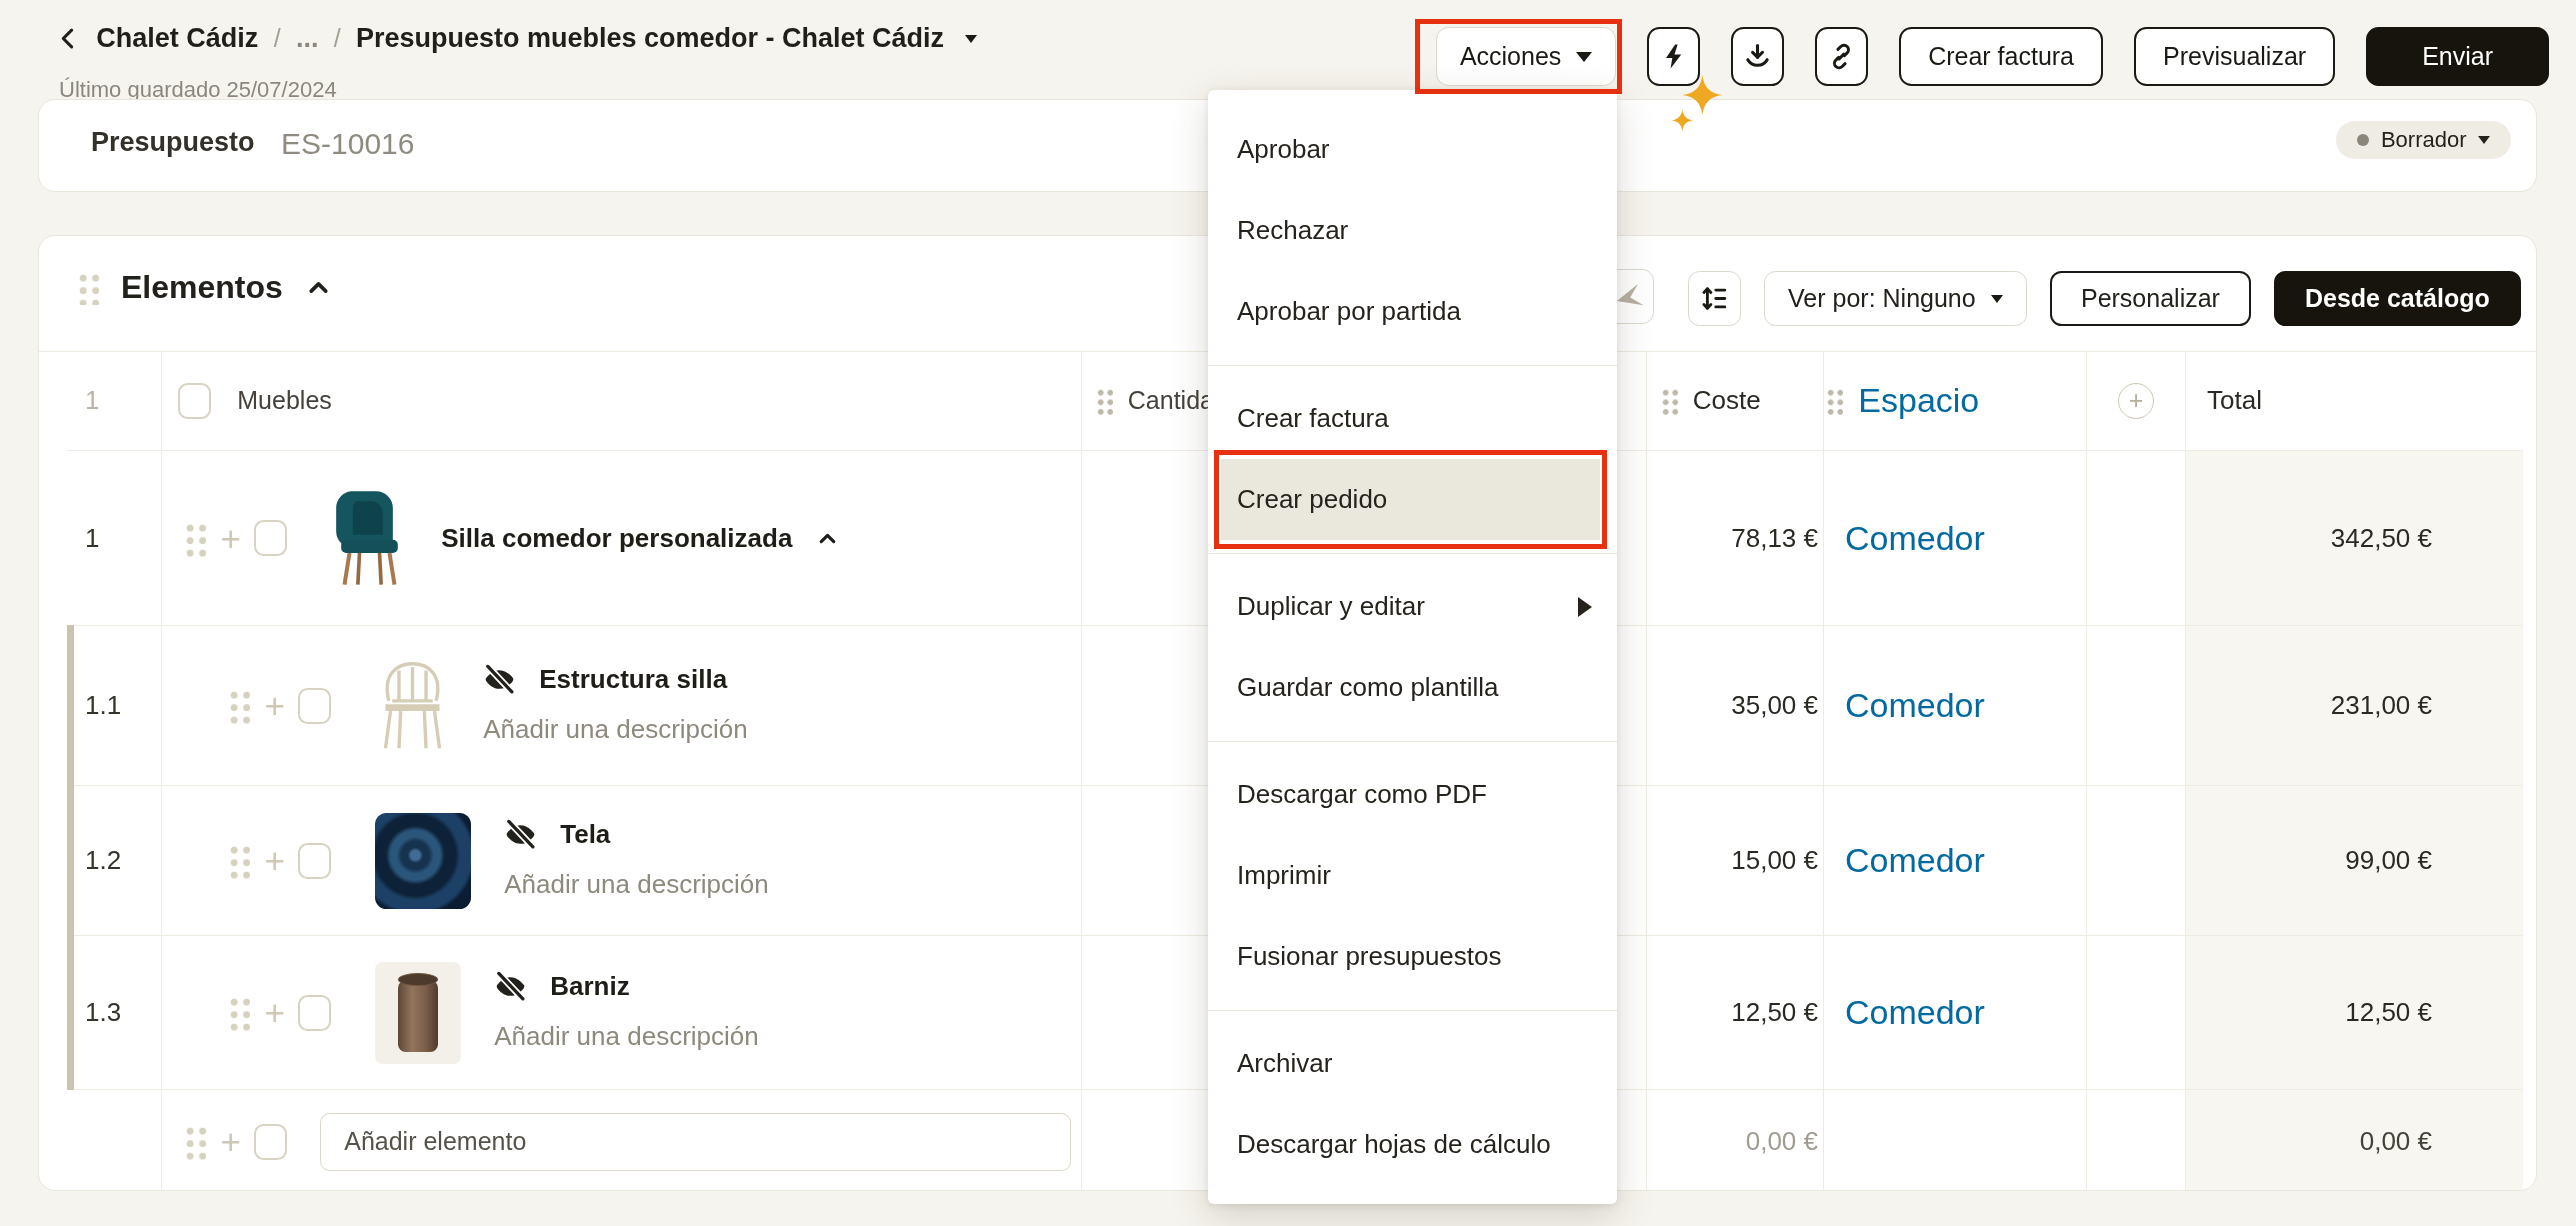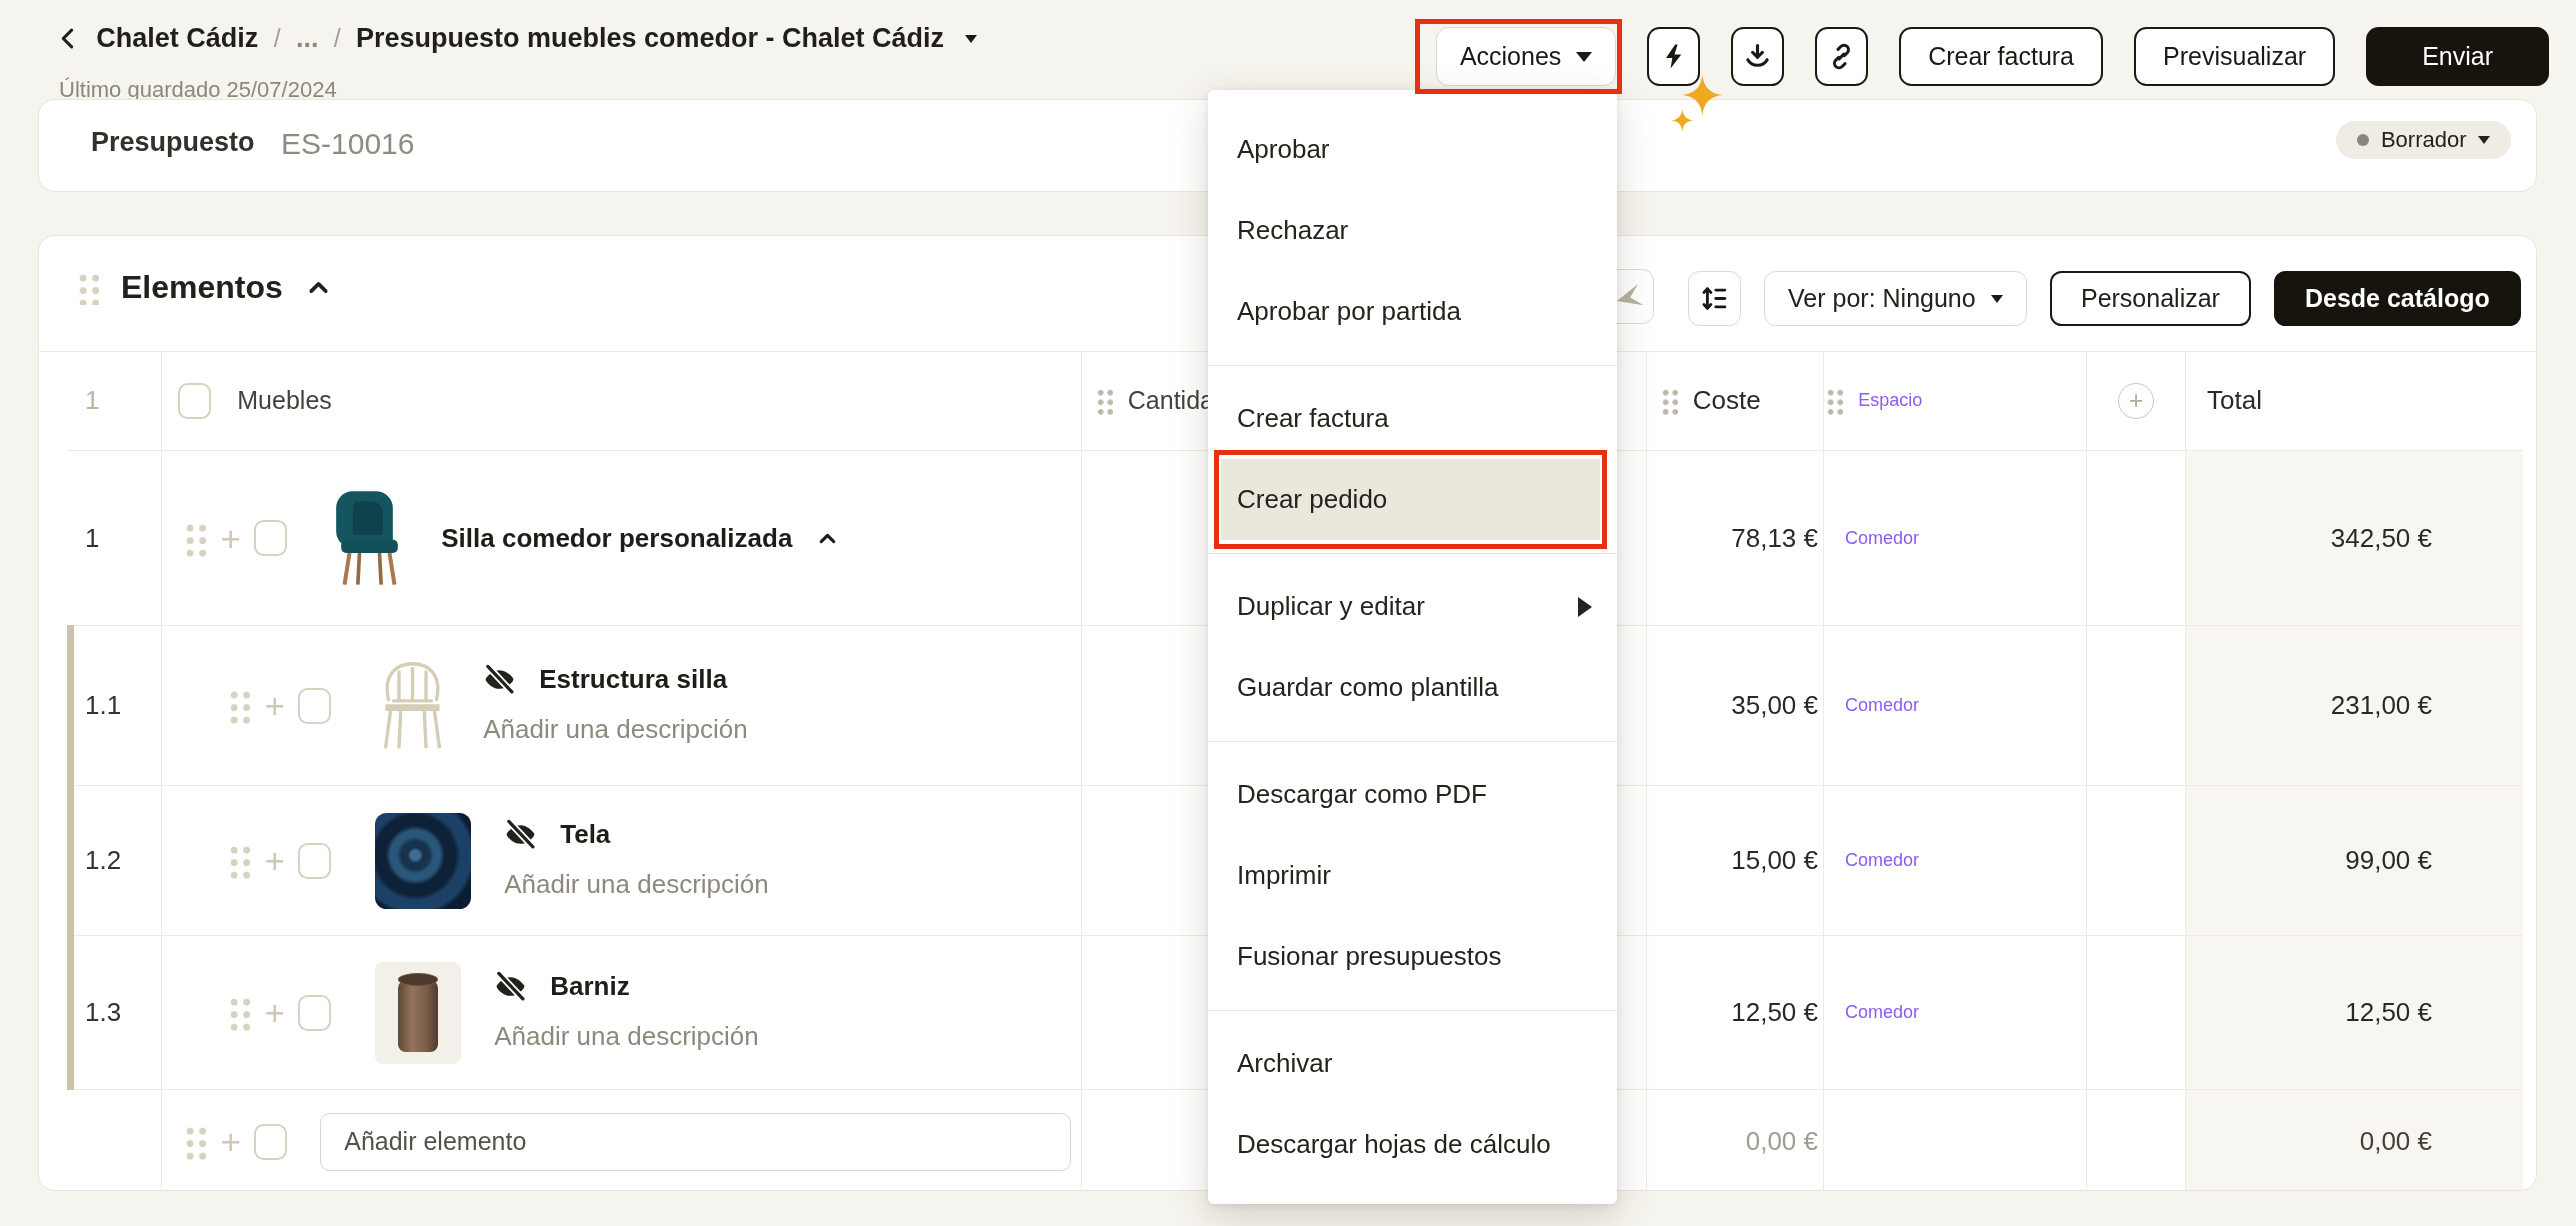--- a/index.html
+++ b/index.html
@@ -48,21 +48,21 @@
   .el-hr{position:absolute;left:0;top:115px;width:100%;border-top:1.4px solid #eeebe2;}
 
   
   .table{position:absolute;left:28px;top:115px;width:2456px;}
   .trow{display:grid;grid-template-columns:95px 920px 565px 177px 263px 99px 337px;}
   .trow + .trow{border-top:1.4px solid #eeebe2;}
   .cell{display:flex;align-items:center;min-width:0;}
   .c-num,.c-item,.c-qty,.c-cost,.c-space,.c-plus{border-right:1.4px solid #eeebe2;}
   .c-num{position:relative;padding-left:18px;font-size:26px;color:#35332c;}
   .c-cost{justify-content:flex-end;padding-right:5px;font-size:26px;color:#2b2923;}
-  .c-space{padding-left:21px;font-size:18px;color:#8b5cf6;}
+  .c-space{padding-left:21px;font-size:34px;color:#0369a1;}
   .c-total{justify-content:flex-end;padding-right:91px;font-size:26px;color:#2b2923;}
   .body-total{background:#f7f6f1;}
   .hrow{height:99px;font-size:25px;color:#45423b;}
   .hrow .c-num{color:#b9b4a6;}
   .hrow .c-item{padding-left:16.3px;gap:26px;}
   .hcol{display:flex;align-items:center;gap:15.3px;padding-left:11.5px;font-weight:500;}
   .hrow .c-cost,.hrow .c-space{justify-content:flex-start;padding:0;}
   .hrow .c-total{justify-content:flex-start;padding-left:21px;font-weight:500;}
   .hrow .c-plus{justify-content:center;}
 

